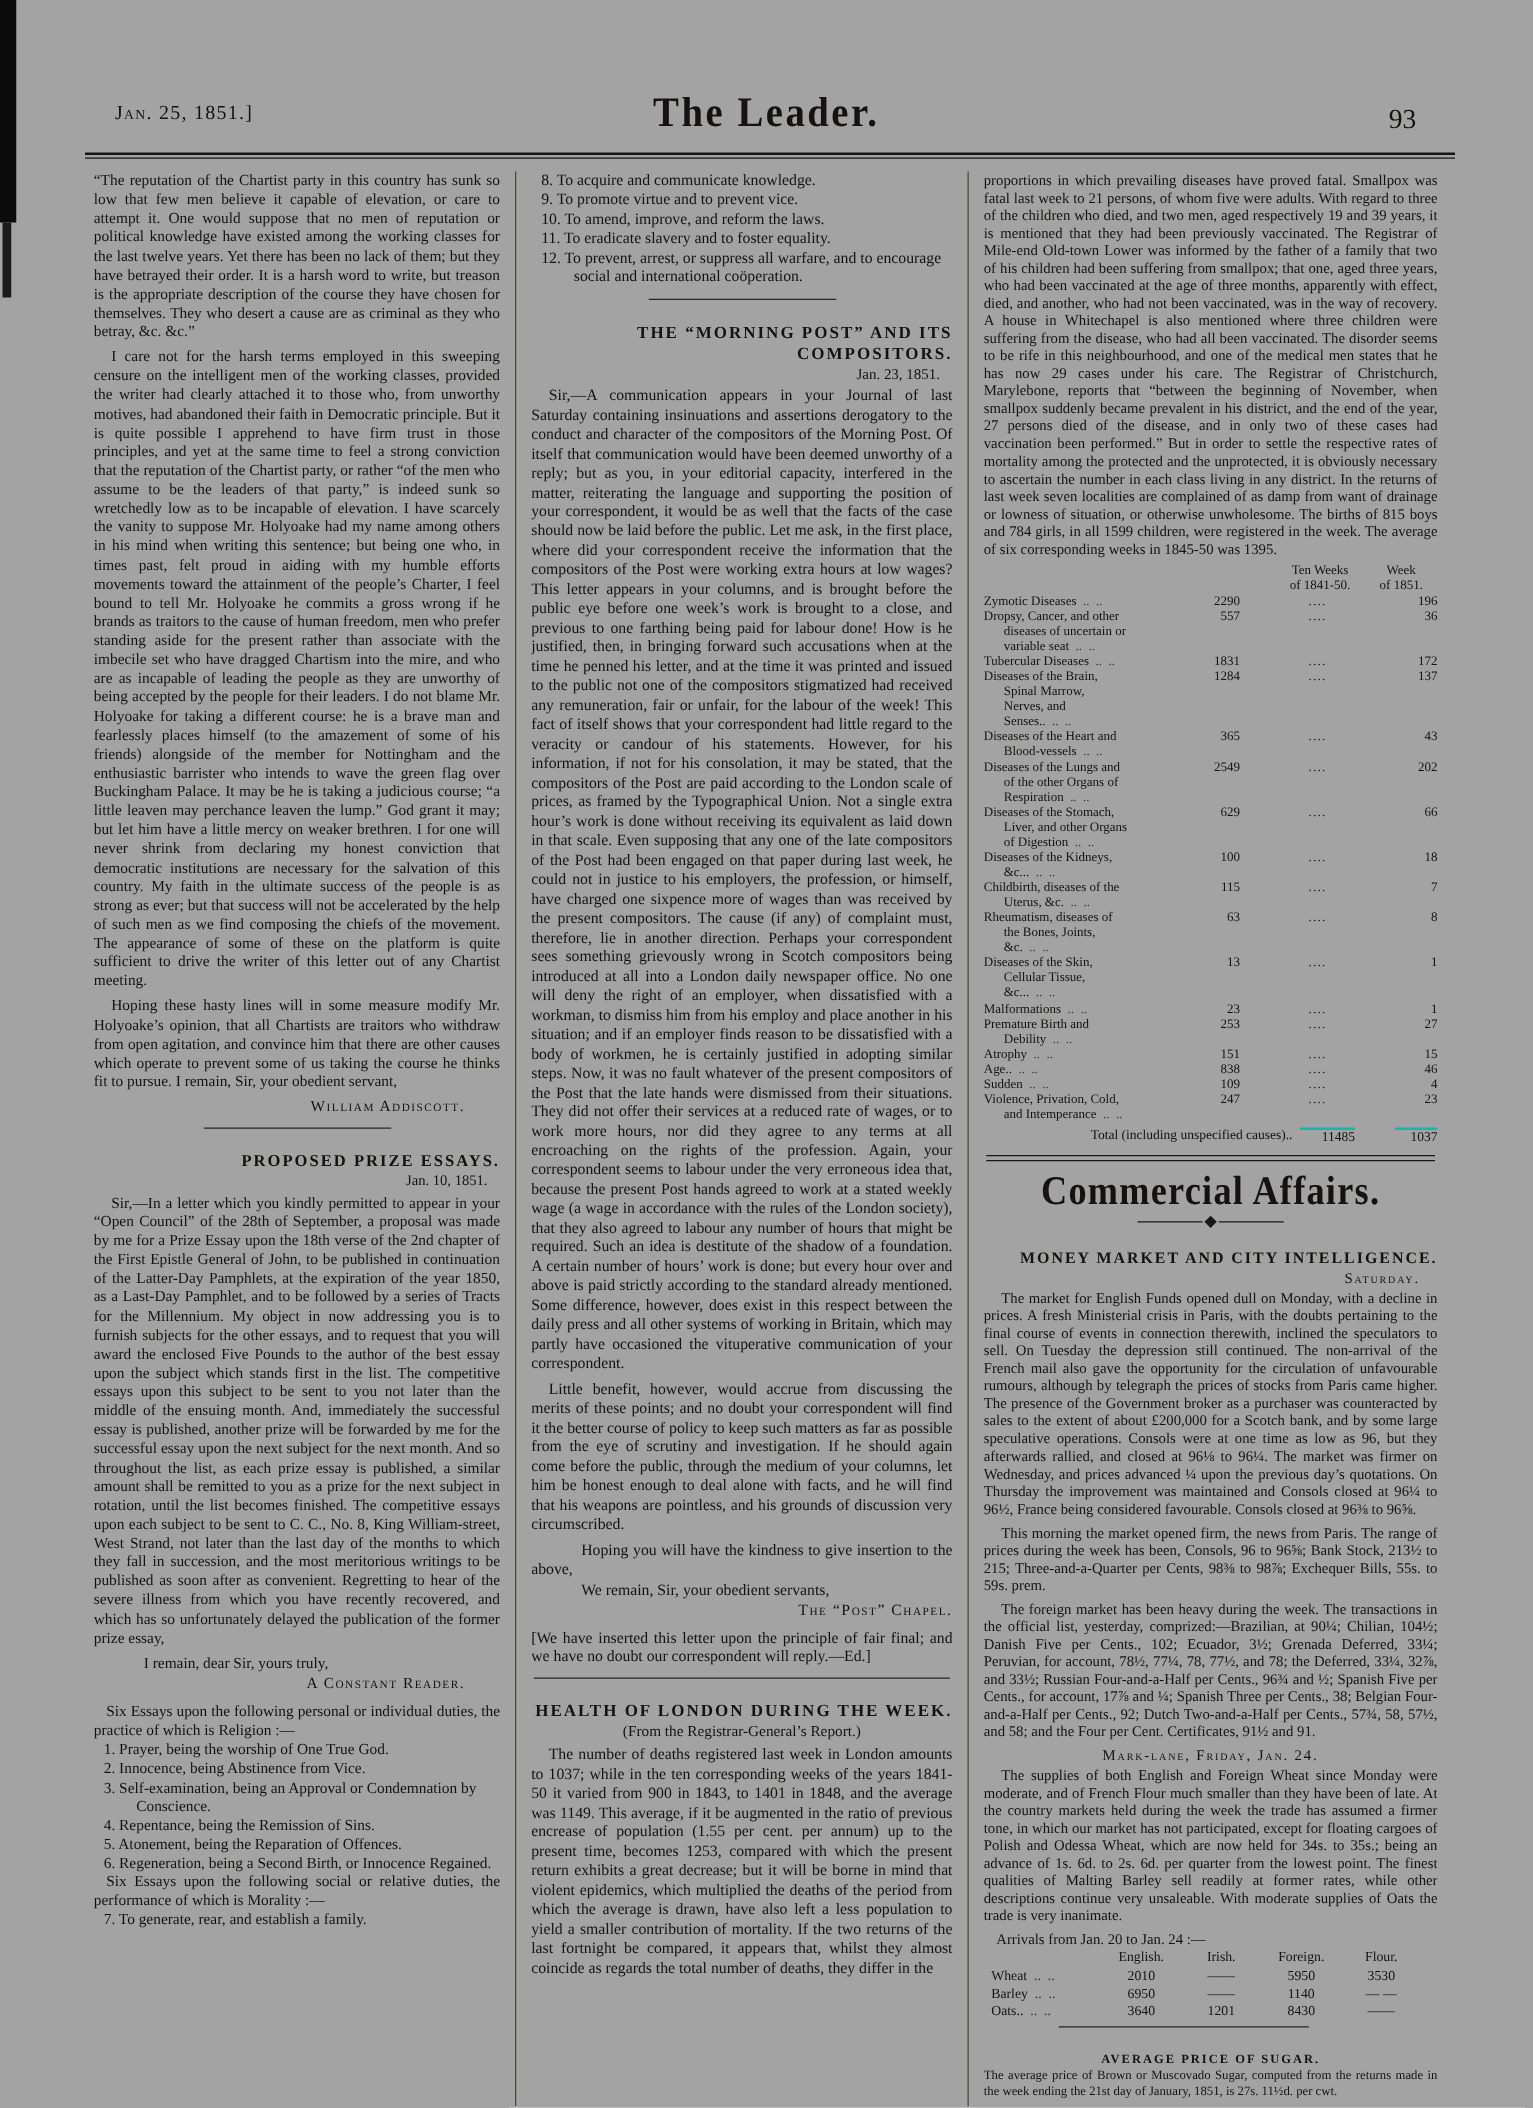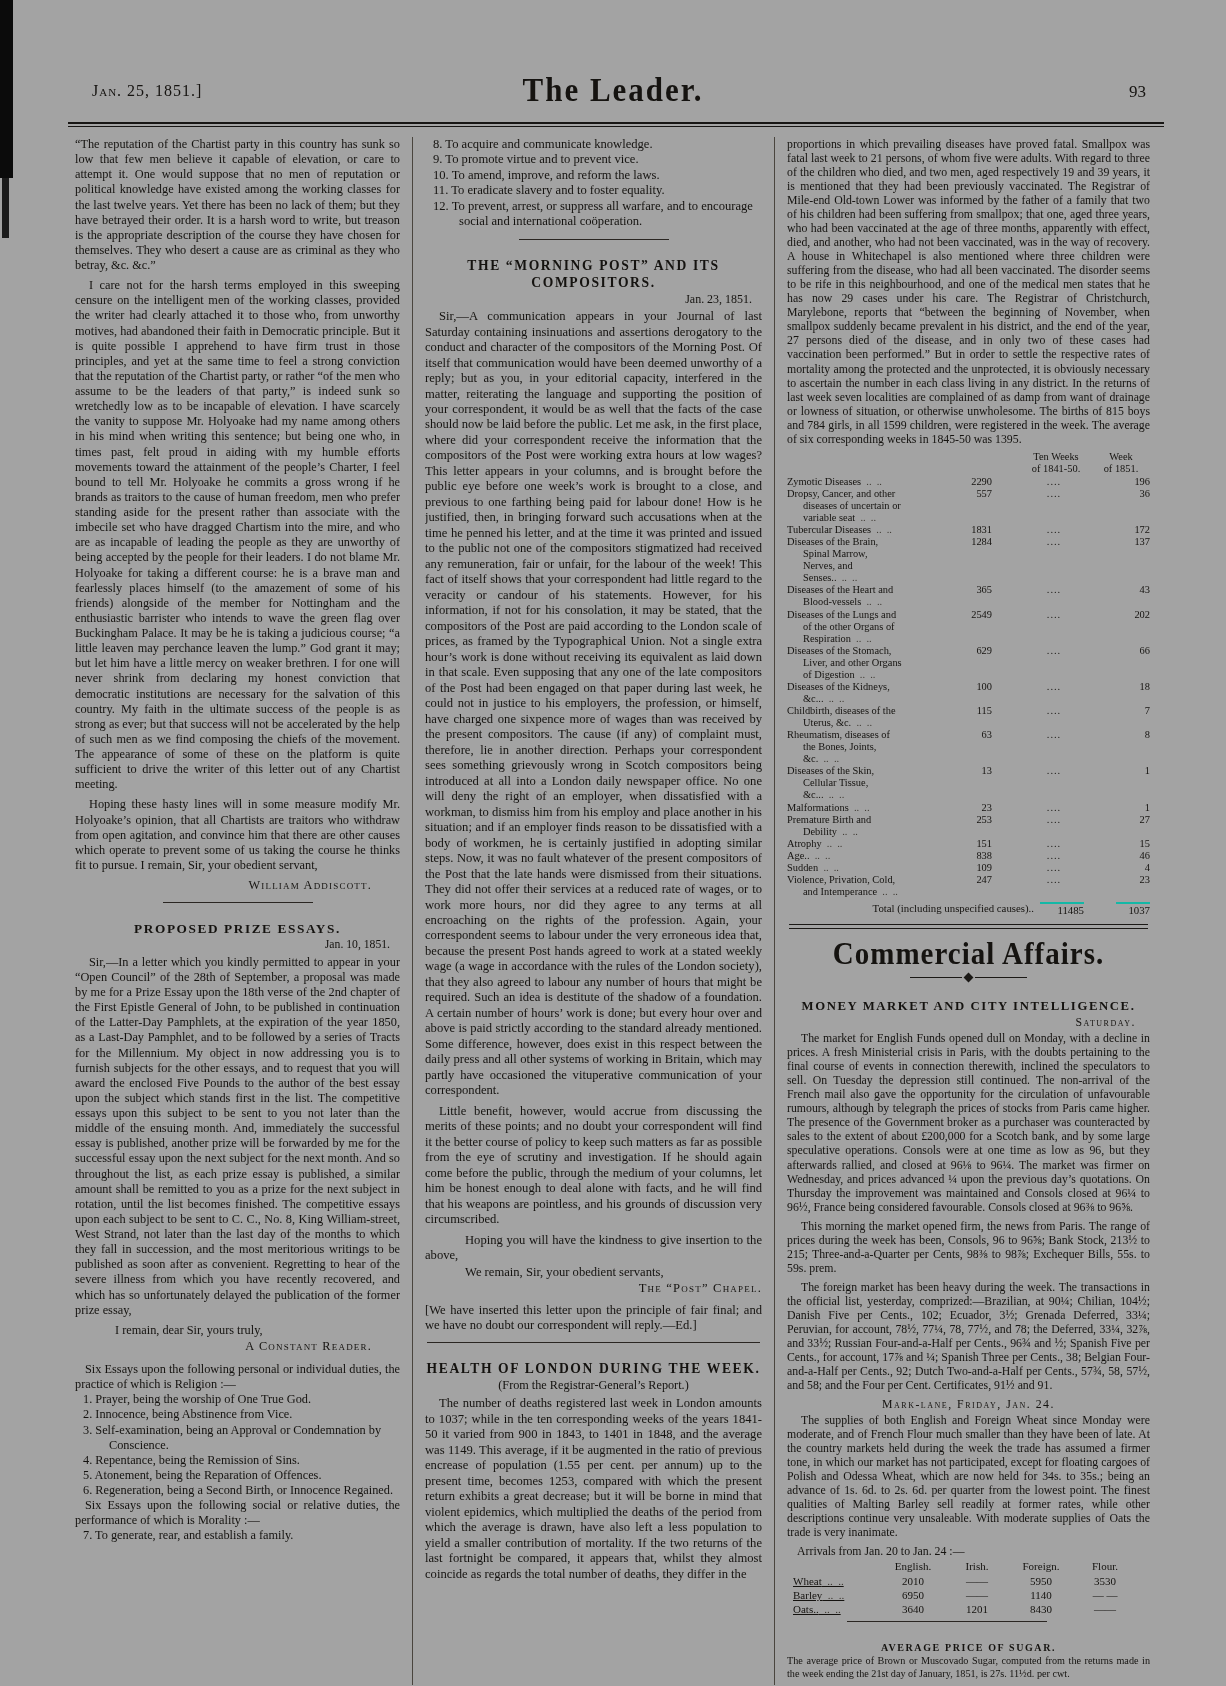--- a/index.html
+++ b/index.html
@@ -8,33 +8,33 @@
     background:#a3a3a3; color:#151310; overflow:hidden;
     font-family:"Liberation Serif","DejaVu Serif",serif;
   }
   .scan-bar { position:absolute; left:0; top:0; width:13px; height:178px; background:#0b0b0b; }
   .scan-bar2 { position:absolute; left:2px; top:178px; width:7px; height:60px; background:#1c1c1c; }
 
   .masthead { position:relative; padding:74px 78px 6px 88px; height:34px; }
   .m-date { position:absolute; left:92px; top:82px; font-size:16px; font-variant:small-caps; letter-spacing:1px; }
   .m-title { position:absolute; left:0; right:0; top:72px; text-align:center;
     font-size:31px; font-weight:bold; letter-spacing:2px; transform:scaleY(1.08); }
-  .m-page { position:absolute; right:80px; top:82px; font-size:17px; }
+  .m-page { position:absolute; right:93px; top:82px; font-size:22px; }
   .head-rule { margin:8px 62px 10px 68px; border-top:2px solid #181614; border-bottom:1px solid #181614; height:2px; }
 
   .columns { display:flex; padding:0 0 0 75px; height:1548px; overflow:hidden; }
   .vrule { width:1px; background:#4a453e; margin:0 12px; }
   .col { overflow:hidden; }
   .col1 { width:325px; font-size:12.3px; line-height:1.23; }
   .col2 { width:337px; font-size:12.6px; line-height:1.23; }
   .col3 { width:363px; font-size:11.8px; line-height:1.19; }
 
   p { margin:0 0 5px; text-indent:14px; text-align:justify; }
   .noindent { text-indent:0; }
-  .sec-head { text-align:center; font-size:1.08em; letter-spacing:1.6px; margin:18px 0 1px; }
+  .sec-head { text-align:right; font-size:1.08em; letter-spacing:1.6px; margin:18px 0 1px; }
   .sub-head { text-align:center; font-size:0.97em; margin:0 0 3px; }
   .date-line { text-align:right; font-size:0.95em; margin:0 10px 2px 0; text-indent:0; }
   .sig { text-align:right; font-variant:small-caps; letter-spacing:1.2px; margin:1px 28px 8px 0; text-indent:0; }
   .sig-center { text-align:right; font-variant:small-caps; letter-spacing:1.2px; margin:1px 0 6px 70px; text-indent:0; }
   .closing { text-indent:40px; margin-bottom:1px; }
   .short-rule { width:150px; border-top:1px solid #2a2username622; border-top:1px solid #2a2622; margin:9px auto; }
   .long-rule { border-top:1px solid #2a2622; margin:8px 2px; }
   .dbl-rule { border-top:1px solid #1b1916; border-bottom:1px solid #1b1916; height:3px; margin:7px 2px; }
   .italic-head { font-style:italic; text-align:center; font-size:1em; margin:5px 0 3px; }
   .list-intro { text-indent:10px; margin:0; }
@@ -60,21 +60,21 @@
   .mt-total { display:flex; margin-top:4px; font-size:10.8px; }
   .mt-total .mt-ten, .mt-total .mt-week { border-top:2px solid #14b8a6; }
   .mt-total .t-label { flex:1; text-align:right; padding-right:6px; }
 
   .money-day { text-align:right; font-variant:small-caps; letter-spacing:1.5px; margin:0 14px 2px 0; text-indent:0; }
   .marklane { text-align:center; font-variant:small-caps; letter-spacing:1.5px; margin:4px 0 2px; }
 
   .atable { font-size:11px; margin:1px 0 4px 6px; line-height:1.3; }
   .a-label { text-indent:10px; margin:3px 0 0; }
   .a-head, .a-row { display:flex; }
-  .a-item { width:88px;text-decoration:underline; }
+  .a-item { width:88px; }
   .a-item::after { content:"\2002..\2002.."; color:#3a352e; }
   .a-sp { width:88px; }
   .a-c { width:64px; text-align:center; }
   .a-rule { width:200px; border-top:1px solid #2a2622; margin:3px auto 3px 60px; }
 
   .sugar-head { text-align:center; font-size:10px; letter-spacing:1.6px; margin:20px 0 2px; }
   .fineprint { font-size:10.2px; line-height:1.2; }
 </style>
 </head>
 <body>

